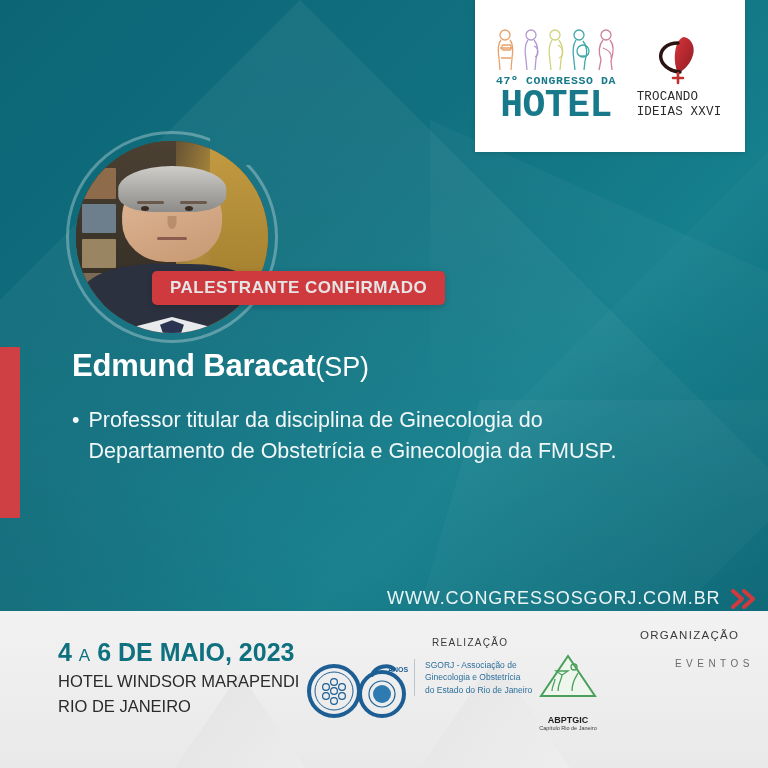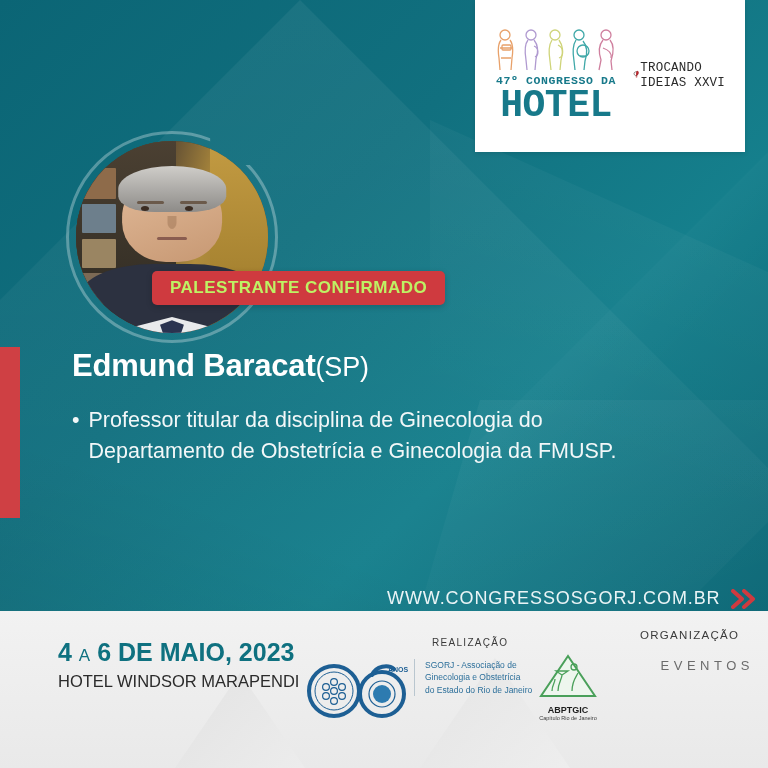--- a/index.html
+++ b/index.html
@@ -52,21 +52,21 @@
   .sgorj-block{display:flex;flex-direction:column;align-items:center;}
   .figures{display:flex;align-items:flex-end;gap:3px;margin-bottom:3px;height:44px;}
   .congresso-line{
     font-size:11.5px;letter-spacing:.6px;color:#17798a;font-weight:600;
     white-space:nowrap;line-height:1;
   }
   .sgorj-word{
     font-size:38px;font-weight:bold;color:#17798a;letter-spacing:-.5px;
     line-height:.95;margin-top:1px;
   }
-  .trocando-block{display:flex;flex-direction:row;align-items:center;width:92px;}
+  .trocando-block{display:flex;flex-direction:column;align-items:center;width:92px;}
   .trocando-mark{width:50px;height:52px;margin-bottom:5px;}
   .trocando-text{
     font-size:12.5px;color:#2b2b2b;line-height:1.18;text-align:left;
     letter-spacing:.2px;white-space:nowrap;
   }
 
   
   .red-bar{position:absolute;left:0;top:347px;width:20px;height:171px;background:#cf4044;}
 
   
@@ -116,21 +116,21 @@
     position:absolute;left:50%;bottom:0;width:13%;height:30%;
     transform:translateX(-50%);background:#2a3350;
     clip-path:polygon(50% 0,100% 18%,72% 100%,28% 100%,0 18%);
   }
 
   
   .badge{
     position:absolute;left:152px;top:271px;height:34px;
     background:#cf3a3f;border-radius:5px;
     display:flex;align-items:center;padding:0 18px;
-    color:#bef264;font-size:17px;font-weight:bold;letter-spacing:.5px;white-space:nowrap;
+    color:#e5e5e5;font-size:17px;font-weight:bold;letter-spacing:.5px;white-space:nowrap;
     box-shadow:0 2px 6px rgba(0,0,0,.18);
   }
 
   
   .speaker-name{
     position:absolute;left:72px;top:348px;color:#ffffff;
     font-size:31px;font-weight:bold;letter-spacing:-.2px;white-space:nowrap;
   }
   .speaker-name .state{font-weight:normal;font-size:27px;}
   .bullet-list{position:absolute;left:72px;top:405px;width:560px;}
@@ -161,27 +161,27 @@
   .date-main .sm{font-size:17px;font-weight:normal;}
   .venue{font-size:16.5px;color:#2b2b2b;line-height:1.3;white-space:nowrap;margin-top:4px;}
 
   .anos-logo{position:absolute;left:306px;top:47px;width:105px;height:62px;}
   .realiz{position:absolute;left:432px;top:26px;font-size:10px;color:#3a3a3a;letter-spacing:1.3px;}
   .sgorj-sub{
     position:absolute;left:414px;top:48px;font-size:8.5px;color:#2c6f9a;
     line-height:1.45;border-left:1px solid #b9c6cf;padding-left:10px;
   }
   .abptgic{position:absolute;left:536px;top:42px;width:64px;text-align:center;}
-  .abptgic-name{font-size:9px;font-weight:bold;color:#1d1d1d;margin-top:2px;}
+  .abptgic-name{font-size:9px;font-weight:bold;color:#1d1d1d;margin-top:12px;}
   .abptgic-sub{font-size:5.5px;color:#3a3a3a;}
   .organiz{position:absolute;left:640px;top:18px;font-size:11.5px;color:#3a3a3a;letter-spacing:1.3px;text-align:center;}
   .mezcla{position:absolute;left:624px;top:46px;width:130px;}
   .mezcla-main{font-size:31px;color:#2a2a2a;letter-spacing:1px;line-height:1;font-weight:300;}
   .mezcla-main .z{color:#3fb6cf;}
-  .mezcla-sub{font-size:13px;color:#6b6b6b;letter-spacing:4.5px;text-align:right;margin-top:1px;}
+  .mezcla-sub{font-size:10px;color:#6b6b6b;letter-spacing:4.5px;text-align:right;margin-top:1px;}
 </style>
 </head>
 <body>
 
 <div class="poster">
 
   <div class="bg">
     <div class="facet f1"></div>
     <div class="facet f2"></div>
     <div class="facet f3"></div>
@@ -314,20 +314,21 @@
     <div class="footer-tri"></div>
     <div class="footer-tri2"></div>
 
     <div class="date-block">
       <div class="date-main">
         <span>4</span>
         <span class="sm">A</span>
         <span>6 DE MAIO, 2023</span>
       </div>
       <div class="venue">HOTEL WINDSOR MARAPENDI</div>
+      <div class="venue">RIO DE JANEIRO</div>
     </div>
 
     <svg class="anos-logo" viewBox="0 0 105 62">
       <g stroke="#1d5f94" fill="none">
         <circle cx="28" cy="33" r="25" stroke-width="4"></circle>
         <circle cx="28" cy="33" r="19" stroke-width="1"></circle>
         <g stroke-width="1.2">
           <circle cx="28" cy="24" r="3.4"></circle>
             <circle cx="36" cy="29" r="3.4"></circle>
           <circle cx="36" cy="38" r="3.4"></circle>

